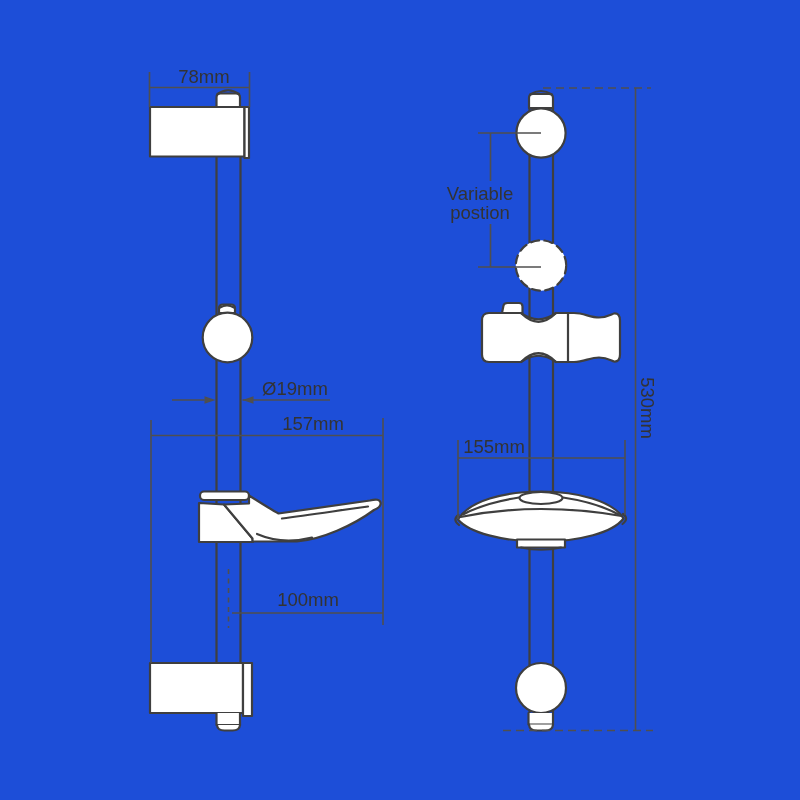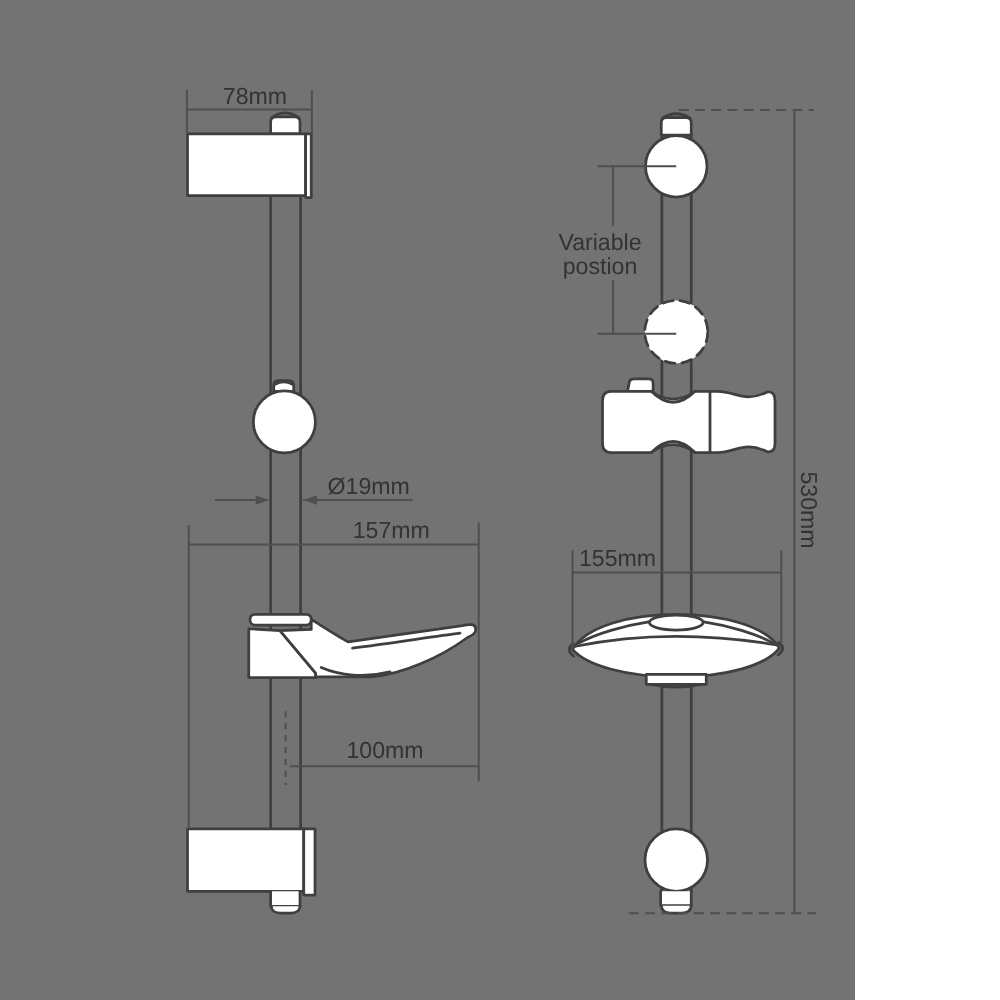--- a/index.html
+++ b/index.html
@@ -1,16 +1,16 @@
 <!DOCTYPE html>
 <html><head>
 <meta charset="utf-8">
 <style>
   html,body{margin:0;padding:0;background:#ffffff;}
-  #stage{position:relative;width:684px;height:800px;background:#737373;overflow:hidden;
+  #stage{position:relative;width:800px;height:800px;background:#1d4ed8;overflow:hidden;
          font-family:"Liberation Sans",sans-serif;}
   svg{display:block;}
   svg text{font-family:"Liberation Sans",sans-serif;font-size:18.5px;fill:#333;}
 </style>
 </head>
 <body>
 
 <div id="stage">
 <svg width="800" height="800" viewBox="0 0 800 800">
 

